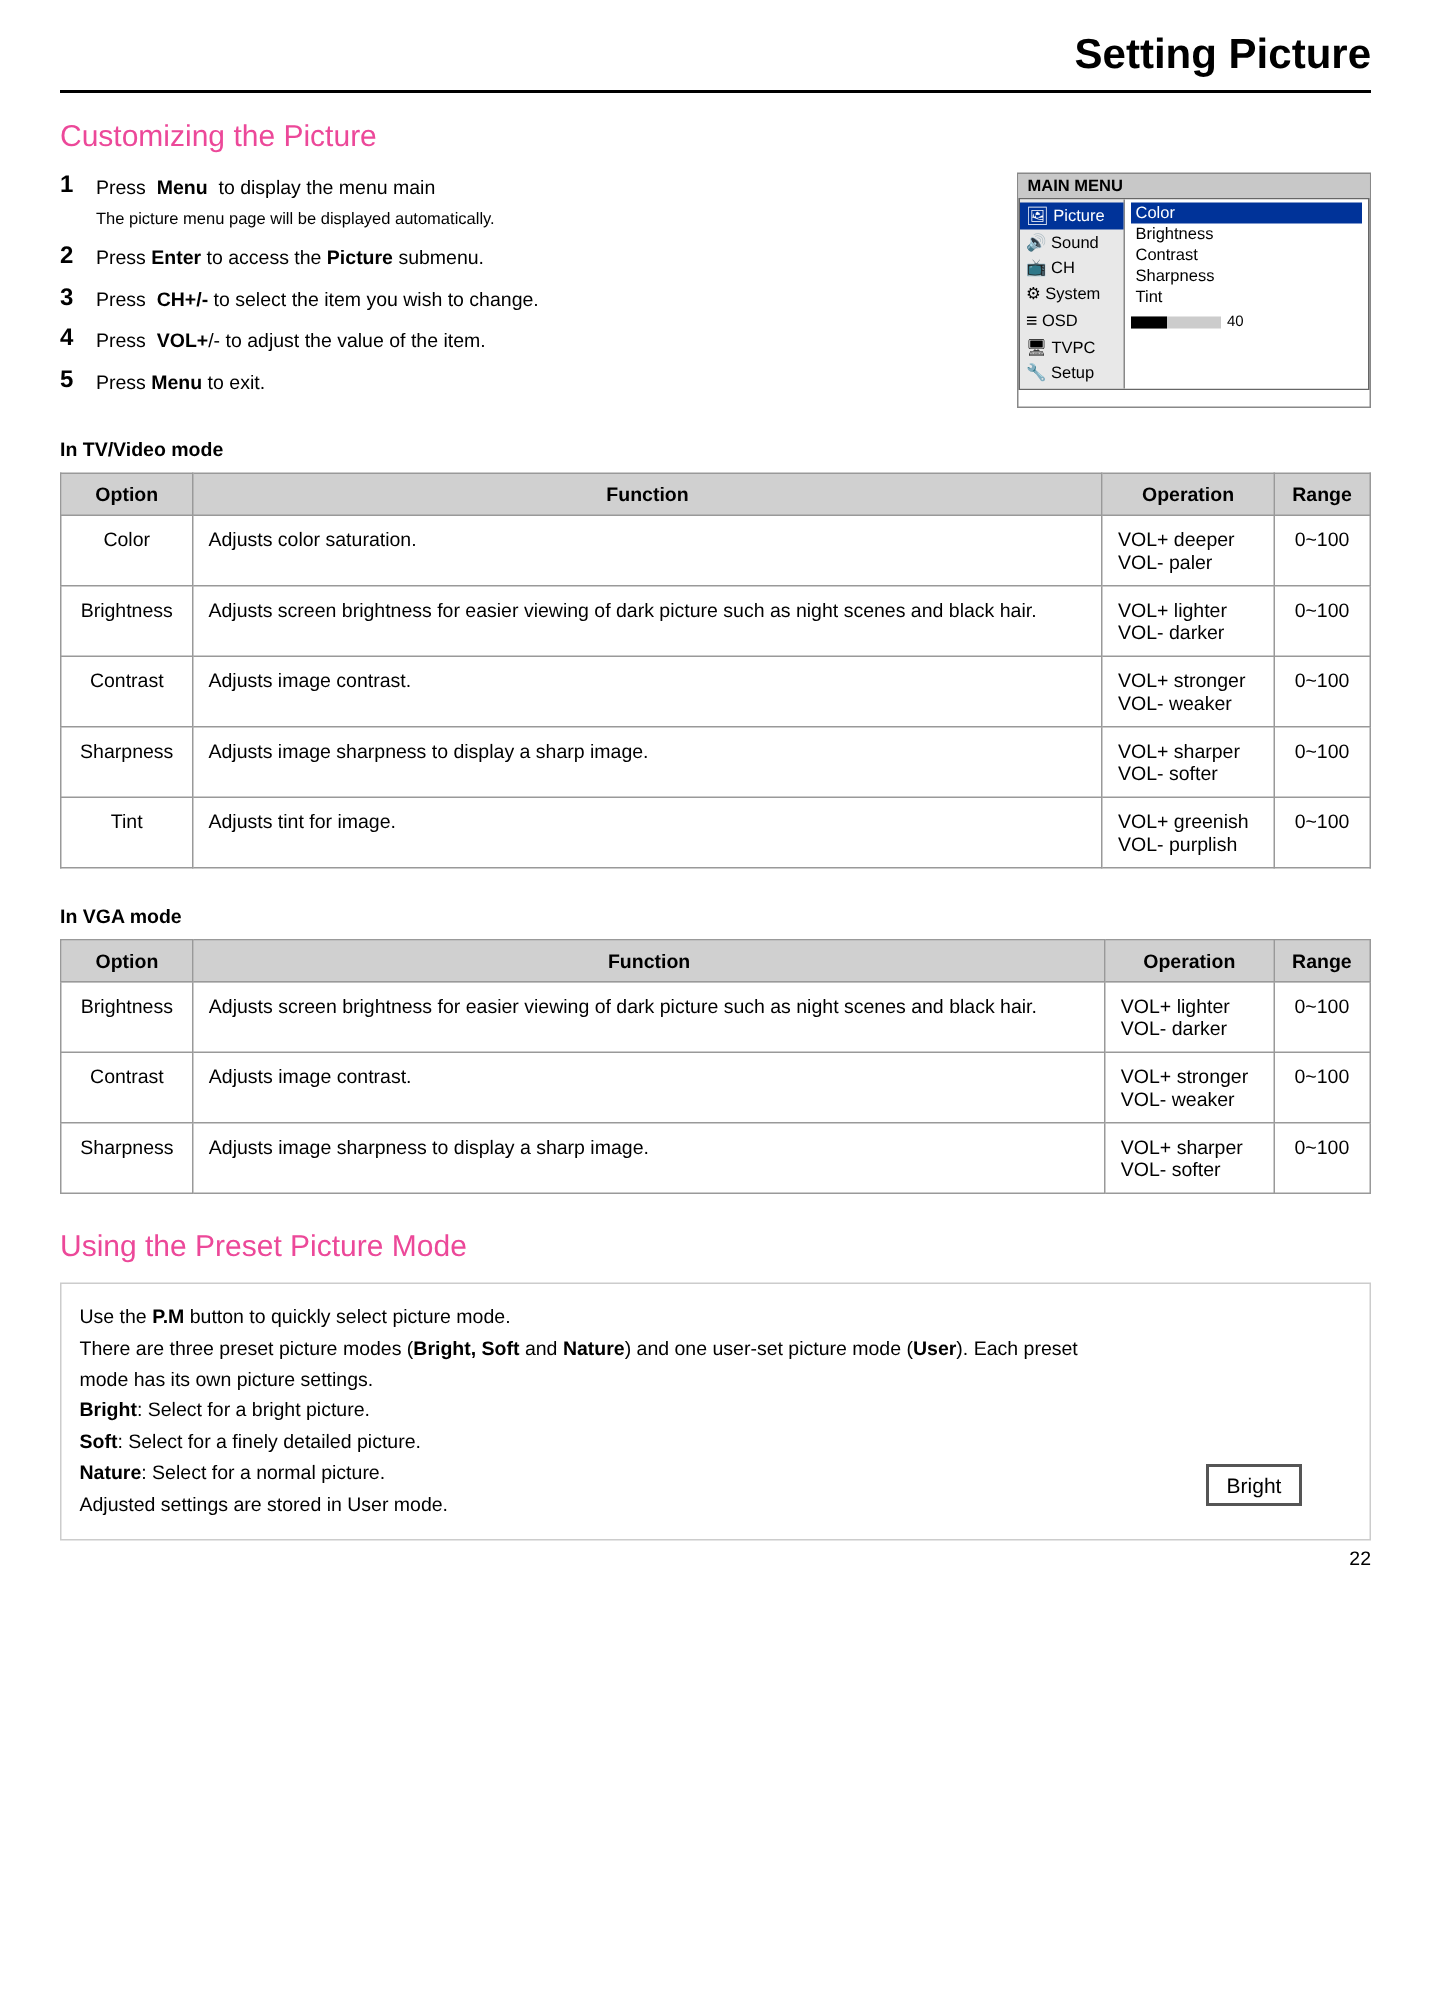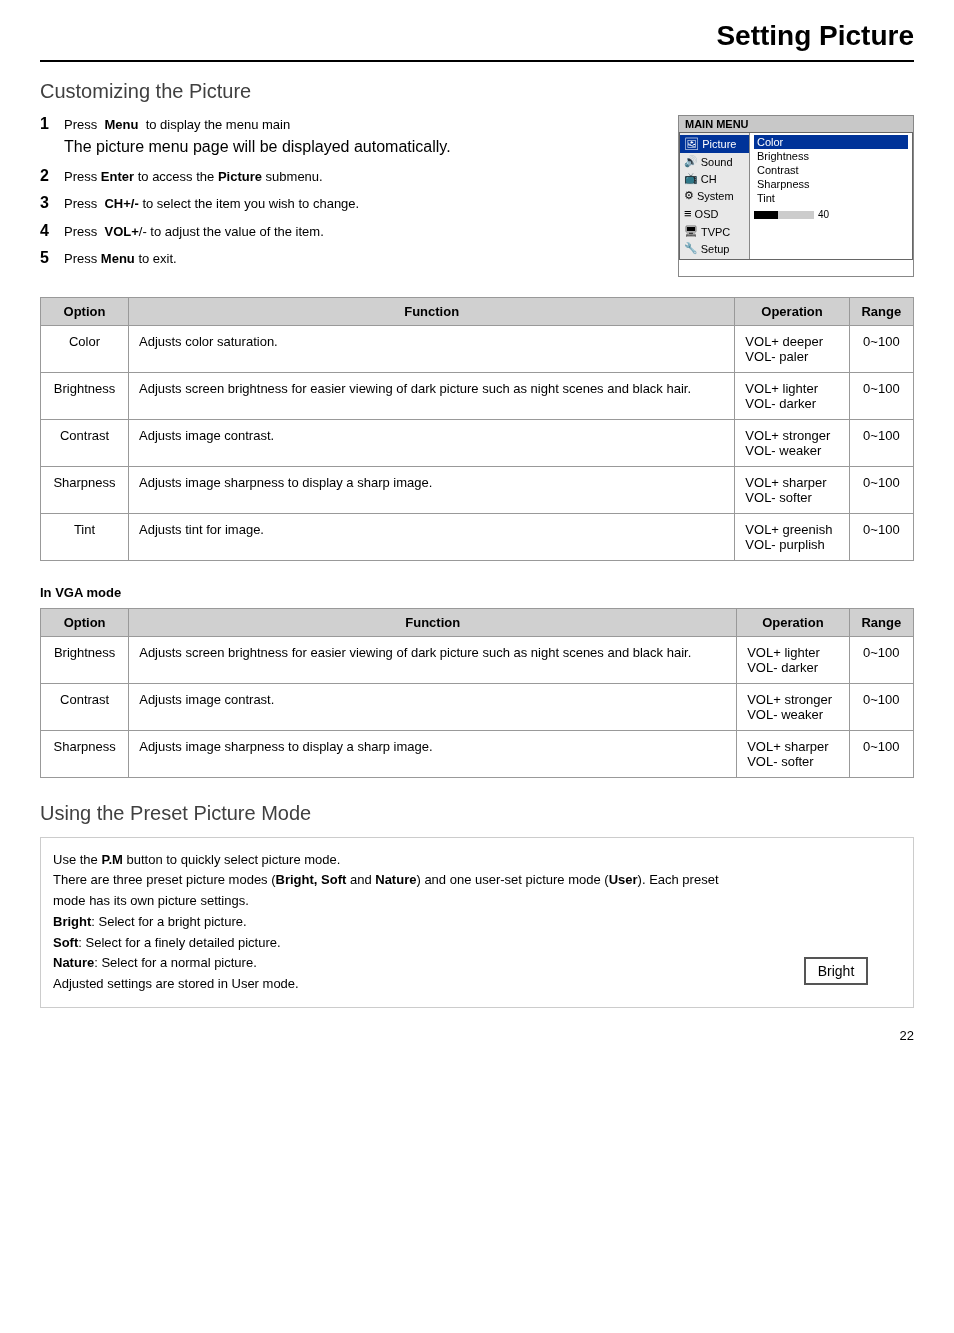--- a/index.html
+++ b/index.html
@@ -22,21 +22,21 @@
     }
     .page-title {
       font-size: 28px;
       font-weight: bold;
     }
 
     
     .section-title {
       font-size: 20px;
       font-weight: normal;
-      color: #404040;
+      color: #ec4899;
       margin-bottom: 12px;
     }
 
     
     .steps-container {
       display: flex;
       gap: 20px;
       margin-bottom: 20px;
     }
     .steps-list {
@@ -192,21 +192,21 @@
       border: 2px solid #555;
       padding: 4px 12px;
       font-size: 14px;
       background: #fff;
       display: inline-block;
     }
 
     
     .page-number {
       text-align: right;
-      margin-top: 20px;
+      margin-top: 4px;
       font-size: 13px;
     }
 
     
     .icon-picture::before { content: "🖼"; font-size: 12px; }
     .icon-sound::before { content: "🔊"; font-size: 11px; }
     .icon-ch::before { content: "📺"; font-size: 11px; }
     .icon-system::before { content: "⚙"; font-size: 11px; }
     .icon-osd::before { content: "≡"; font-size: 13px; }
     .icon-tvpc::before { content: "🖥"; font-size: 11px; }
@@ -222,21 +222,21 @@
 <div class="section1">
   <div class="section-title">Customizing the Picture</div>
 
   <div class="steps-container">
     <div class="steps-list">
 
       <div class="step-item">
         <span class="step-number">1</span>
         <div class="step-text">
           Press &nbsp;<strong>Menu</strong>&nbsp; to display the menu main<br>
-          <span style="font-size:16px;text-align:center;">The picture menu page will be displayed automatically.</span>
+          <span style="font-size:11px;text-align:center;">The picture menu page will be displayed automatically.</span>
         </div>
       </div>
       <div class="step-item">
         <span class="step-number">2</span>
         <div class="step-text">Press <strong>Enter</strong> to access the <strong>Picture</strong> submenu.</div>
       </div>
       <div class="step-item">
         <span class="step-number">3</span>
         <div class="step-text">Press &nbsp;<strong>CH+/-</strong> to select the item you wish to change.</div>
       </div>
@@ -294,20 +294,21 @@
               <div class="slider-fill"></div>
             </div>
             <span>40</span>
           </div>
         </div>
       </div>
     </div>
   </div>
 
   <div class="table-section">
+    <div class="mode-label">In TV/Video mode</div>
     <table>
       <thead>
         <tr>
           <th>Option</th>
           <th>Function</th>
           <th>Operation</th>
           <th>Range</th>
         </tr>
       </thead>
       <tbody id="tv-video-tbody">

